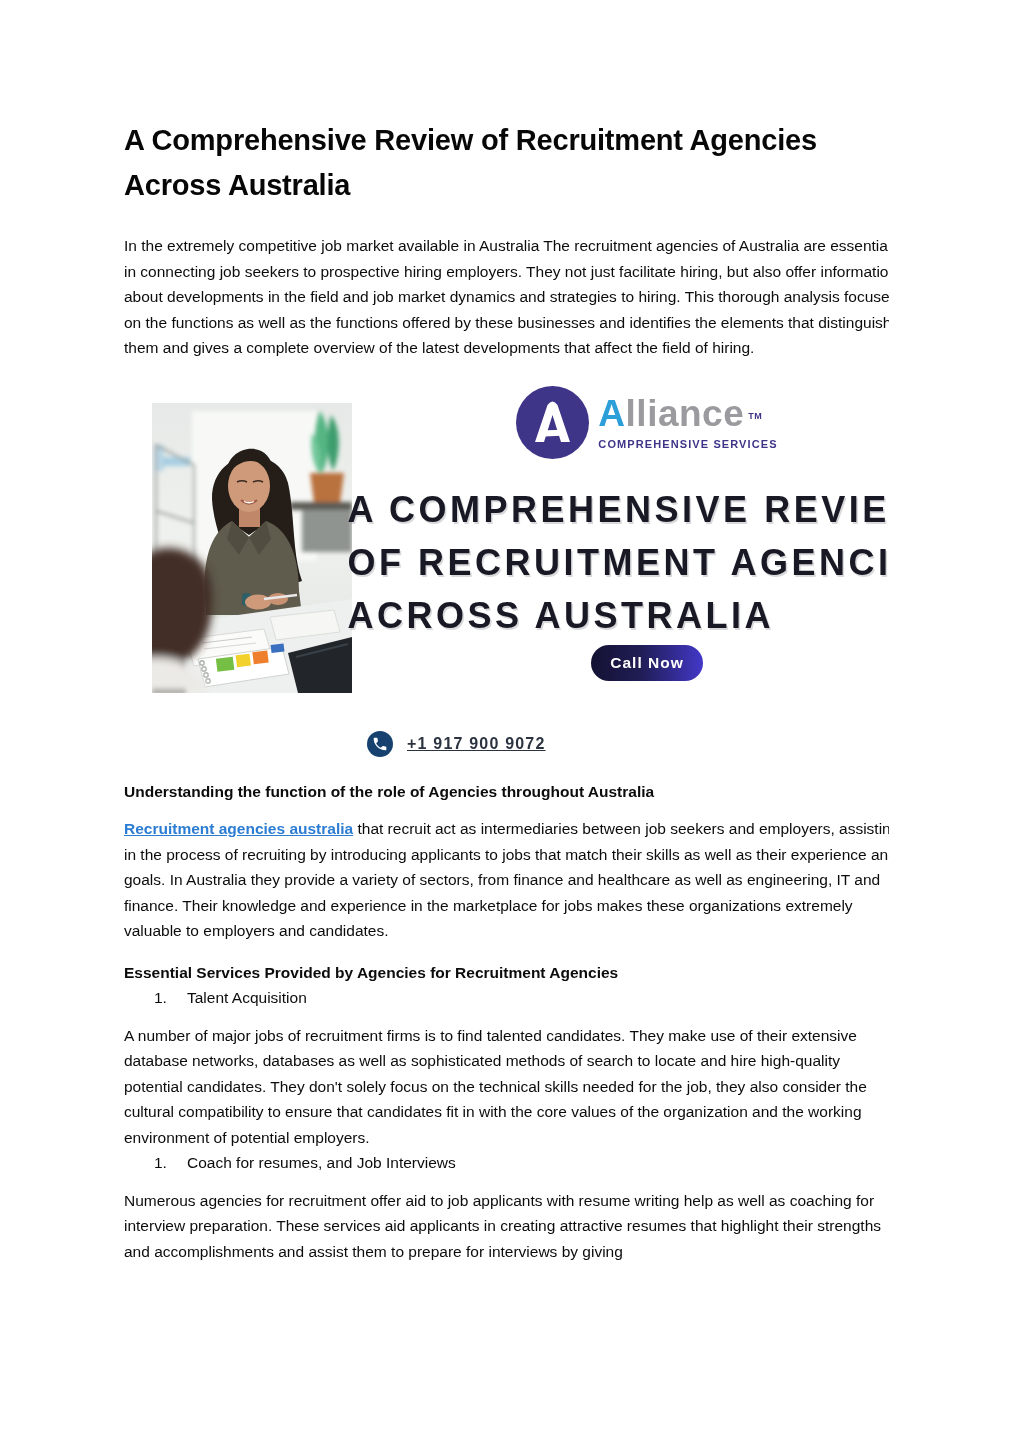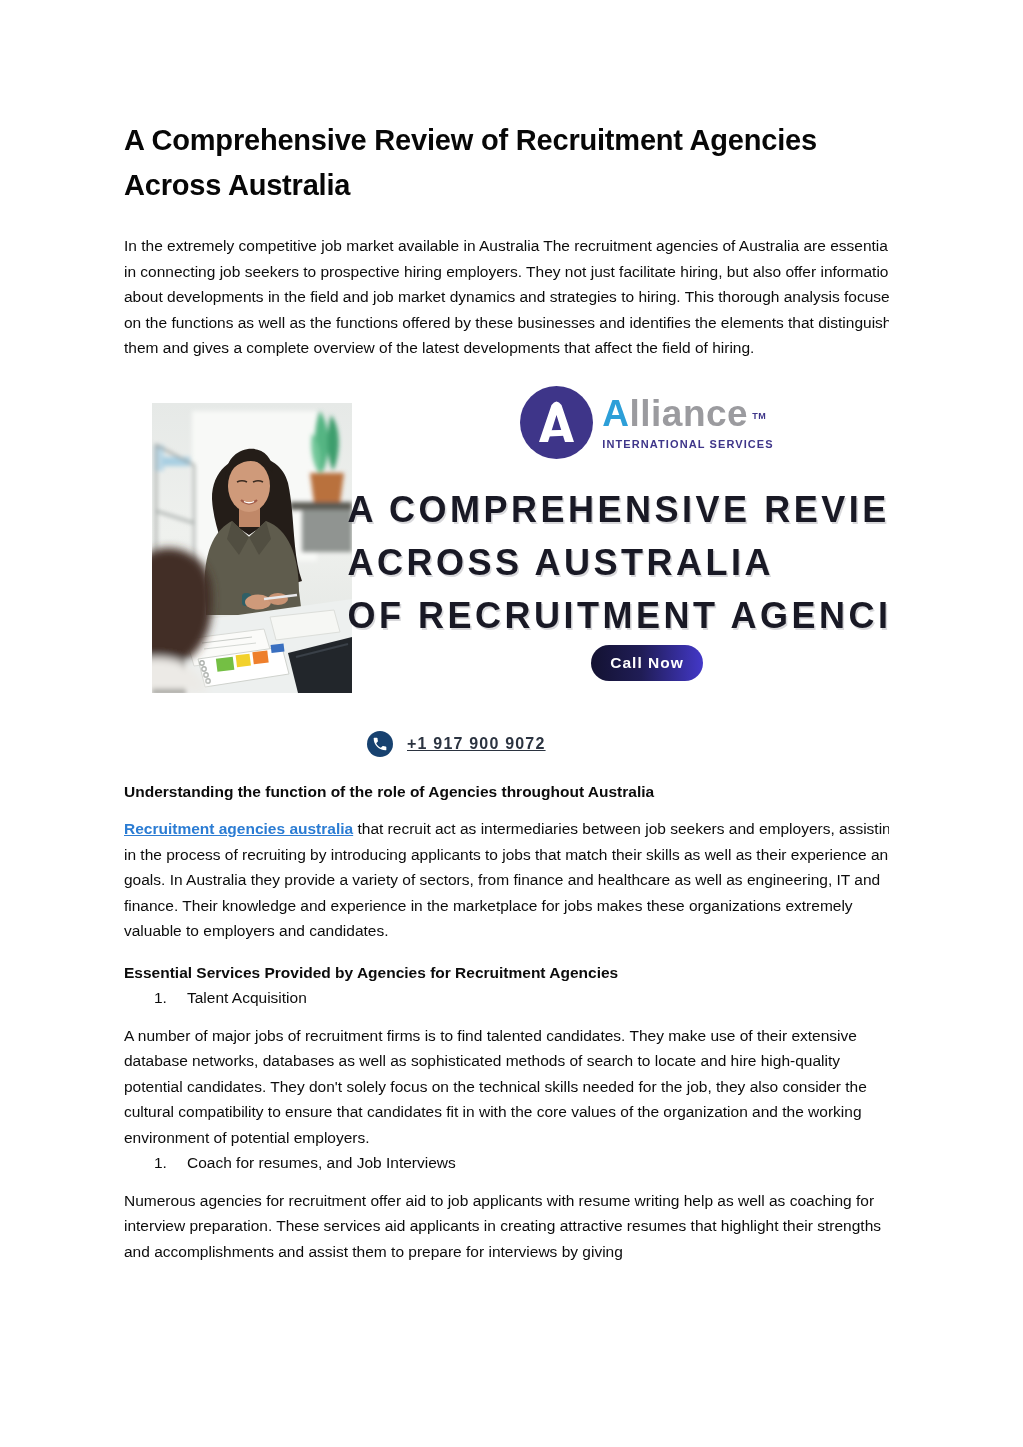--- a/index.html
+++ b/index.html
@@ -249,28 +249,28 @@
             <circle cx="36.5" cy="36.5" r="36.5" fill="#3e3589"></circle>
             <path d="M19 56 L31.5 19 Q36.5 12 41.5 19 L54 56 L45 56 L36.5 29 L28 56 Z" fill="#ffffff"></path>
             <path d="M30 44 L48 44 L50 50 L28 50 Z" fill="#ffffff" transform="rotate(-2 39 47)"></path>
           </svg>
           <div class="logo-text">
             <div class="brand-line">
               <span class="brand-first">A</span>
                 <span class="brand-rest">lliance</span>
                 <span class="brand-tm">TM</span>
             </div>
-            <div class="brand-sub">INTERNATIONAL SERVICES</div>
+            <div class="brand-sub">COMPREHENSIVE SERVICES</div>
           </div>
         </div>
 
         <div class="banner-headline">
           <div>A COMPREHENSIVE REVIEW</div>
+          <div>OF RECRUITMENT AGENCIES</div>
           <div>ACROSS AUSTRALIA</div>
-          <div>OF RECRUITMENT AGENCIES</div>
         </div>
 
         <button class="cta-button">Call Now</button>
       </div>
 
       <div class="contact-row">
         <div class="contact-group contact-phone">
           <svg class="contact-icon" viewBox="0 0 24 24">
             <circle cx="12" cy="12" r="12" fill="#17416f"></circle>
             <path transform="translate(4.2 4.2) scale(0.65)" fill="#ffffff" d="M6.62 10.79c1.44 2.83 3.76 5.14 6.59 6.59l2.2-2.2c.27-.27.67-.36 1.02-.24 1.12.37 2.33.57 3.57.57.55 0 1 .45 1 1V20c0 .55-.45 1-1 1-9.39 0-17-7.61-17-17 0-.55.45-1 1-1h3.5c.55 0 1 .45 1 1 0 1.25.2 2.45.57 3.57.11.35.03.74-.25 1.02l-2.2 2.2z"></path>

